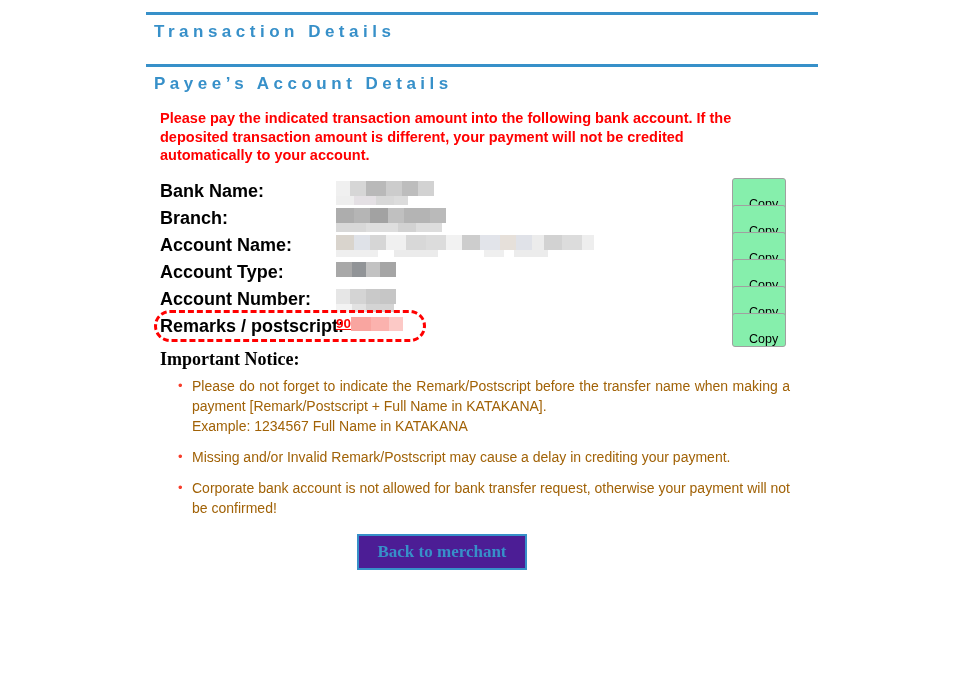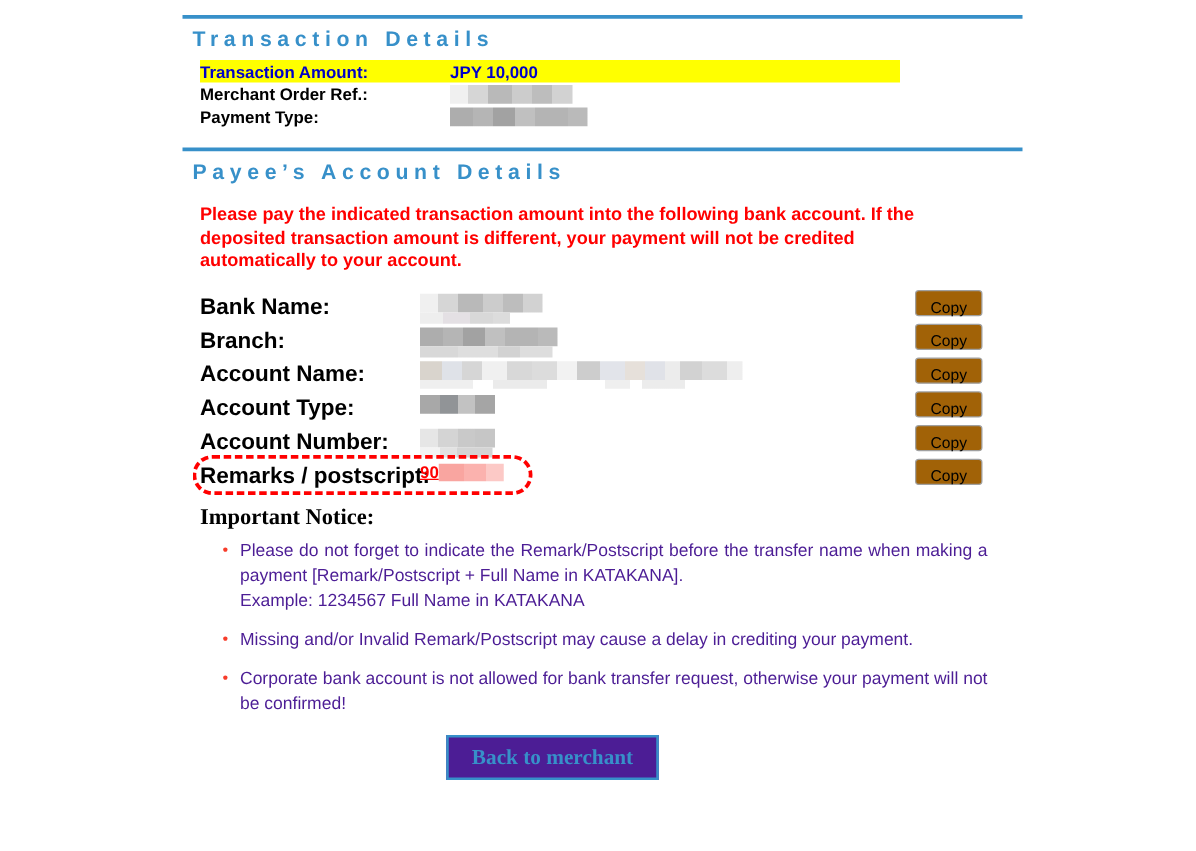--- a/index.html
+++ b/index.html
@@ -141,27 +141,27 @@
   .bank-value .stack { display: block; line-height: 0; }
   .copy-btn {
     position: absolute;
     right: 32px;
     top: -3px;
     width: 54px;
     height: 21px;
     font-family: "Liberation Sans", sans-serif;
     font-size: 12.5px;
     color: #000000;
-    background: #a16207;
+    background: #86efac;
     border: 1px solid #a0a0a0;
     border-radius: 3px;
     line-height: 19px;
     text-align: center;
     cursor: pointer;
-    padding: 4px;
+    padding: 16px;
   }
   .remark-value {
     color: #ff0000;
     font-weight: bold;
     font-size: 13.5px;
     text-decoration: underline;
   }
   .dashed-oval {
     position: absolute;
     left: 8px;
@@ -182,21 +182,21 @@
     margin: 6px 0 0 14px;
   }
   ul.notice-list {
     margin: 6px 0 0 0;
     padding: 0 0 0 46px;
     list-style: none;
     width: 604px;
   }
   ul.notice-list li {
     position: relative;
-    color: #4c1d95;
+    color: #a16207;
     font-size: 14px;
     line-height: 20px;
     text-align: justify;
     margin-bottom: 11px;
     padding-right: 6px;
   }
   ul.notice-list li:before {
     content: "\2022";
     position: absolute;
     left: -14px;
@@ -235,40 +235,20 @@
 </head>
 <body>
 
 <div class="page">
   <div class="content">
 
     <div>
       <div class="section-rule"></div>
       <div class="section-title">Transaction Details</div>
 
-      <table class="txn-table">
-        <tbody>
-            <tr class="row-highlight">
-          <td class="txn-label">Transaction Amount:</td>
-          <td class="txn-amount">JPY 10,000</td>
-        </tr>
-        <tr>
-          <td class="txn-label">Merchant Order Ref.:</td>
-          <td>
-            <span class="redact rb1"></span>
-          </td>
-        </tr>
-        <tr>
-          <td class="txn-label">Payment Type:</td>
-          <td>
-            <span class="redact rb2"></span>
-          </td>
-        </tr>
-      </tbody>
-        </table>
     </div>
 
     <div style="margin-top:16px;">
       <div class="section-rule"></div>
       <div class="section-title">Payee’s Account Details</div>
 
       <div class="warn">Please pay the indicated transaction amount into the following bank account. If the deposited transaction amount is different, your payment will not be credited automatically to your account.</div>
 
       <div class="bank">
 

